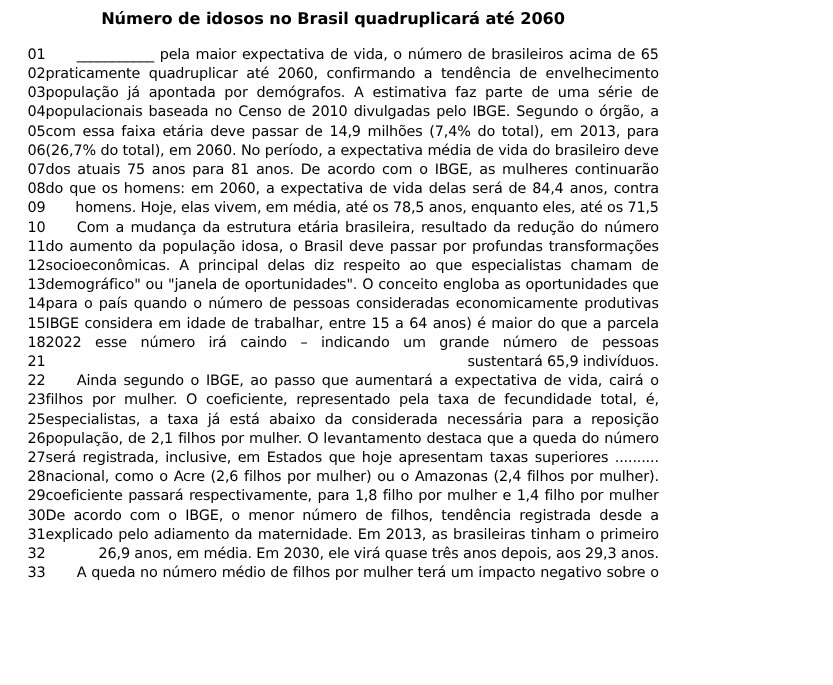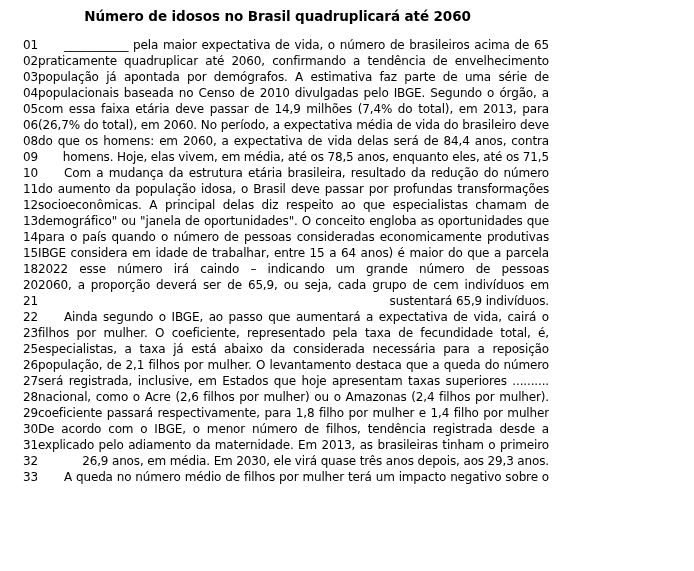--- a/index.html
+++ b/index.html
@@ -78,20 +78,24 @@
   <div class="line fill">
     <span class="num">05</span>
     <span class="txt">com essa faixa etária deve passar de 14,9 milhões (7,4% do total), em 2013, para 58,4 milhões</span>
   </div>
 
   <div class="line fill">
     <span class="num">06</span>
     <span class="txt">(26,7% do total), em 2060. No período, a expectativa média de vida do brasileiro deve aumentar</span>
   </div>
 
+  <div class="line fill">
+    <span class="num">07</span>
+    <span class="txt">dos atuais 75 anos para 81 anos. De acordo com o IBGE, as mulheres continuarão vivendo mais</span>
+  </div>
 
   <div class="line fill">
     <span class="num">08</span>
     <span class="txt">do que os homens: em 2060, a expectativa de vida delas será de 84,4 anos, contra 78,03 dos</span>
   </div>
 
   <div class="line">
     <span class="num">09</span>
     <span class="txt">homens. Hoje, elas vivem, em média, até os 78,5 anos, enquanto eles, até os 71,5 anos.</span>
   </div>
@@ -127,24 +131,20 @@
   </div>
 
 
 
   <div class="line fill">
     <span class="num">18</span>
     <span class="txt">2022 esse número irá caindo – indicando um grande número de pessoas economicamente ativas.</span>
   </div>
 
 
-  <div class="line fill">
-    <span class="num">20</span>
-    <span class="txt">2060, a proporção deverá ser de 65,9, ou seja, cada grupo de cem indivíduos em idade ativa</span>
-  </div>
 
   <div class="line">
     <span class="num">21</span>
     <span class="txt">sustentará 65,9 indivíduos.</span>
   </div>
 
   <div class="line fill ind">
     <span class="num">22</span>
     <span class="txt">Ainda segundo o IBGE, ao passo que aumentará a expectativa de vida, cairá o número de</span>
   </div>

